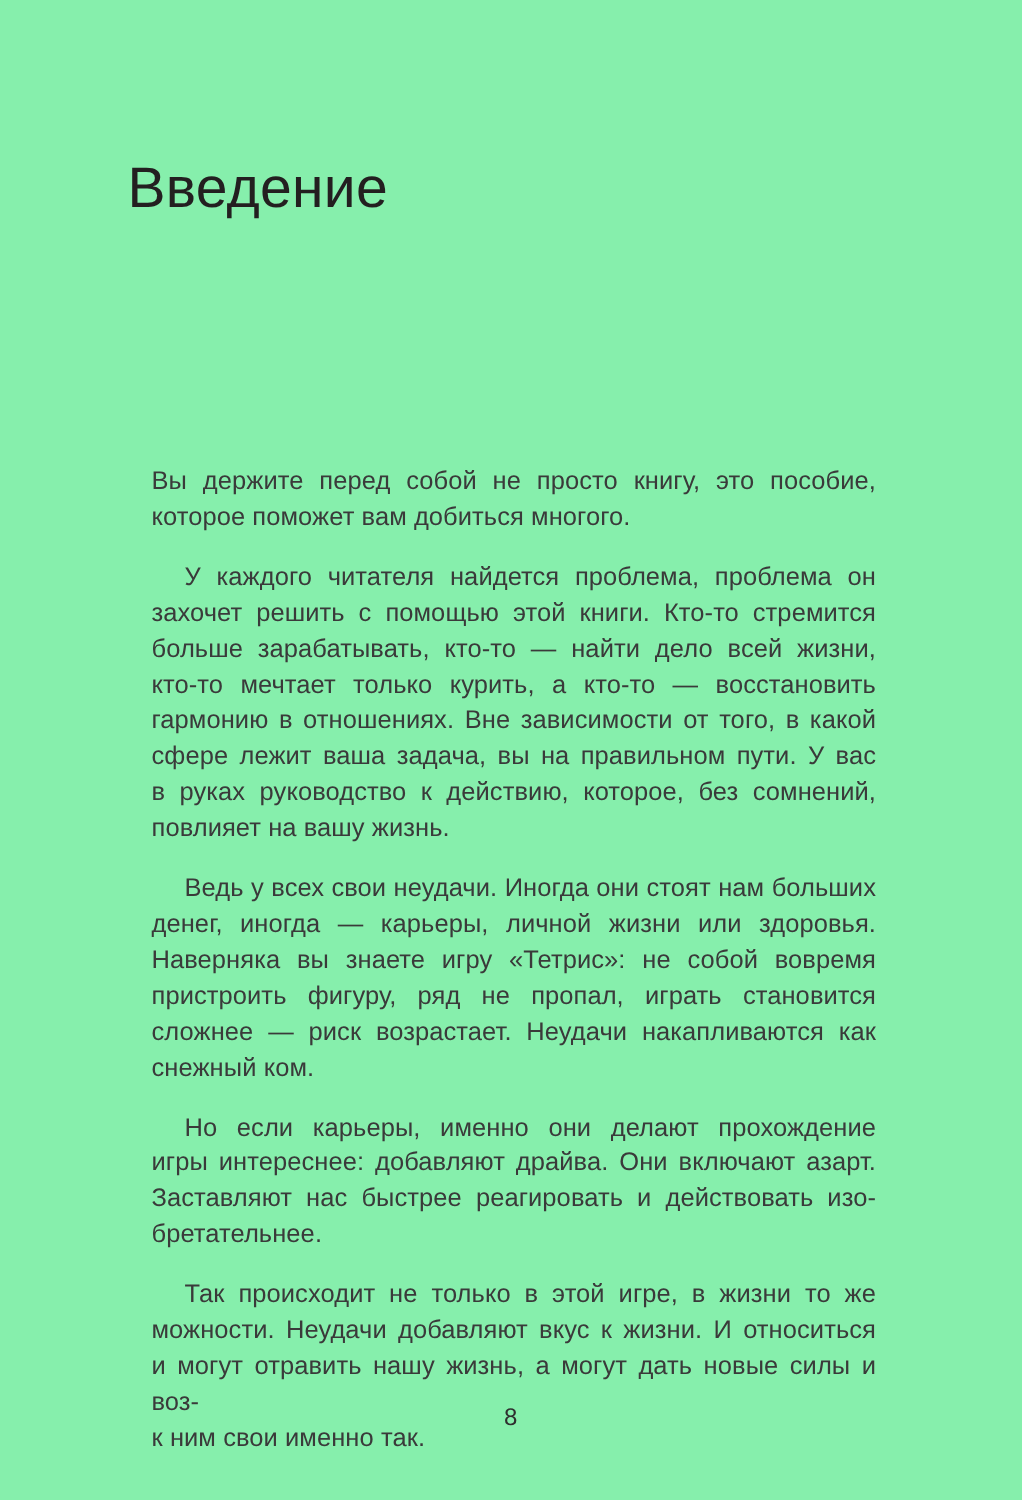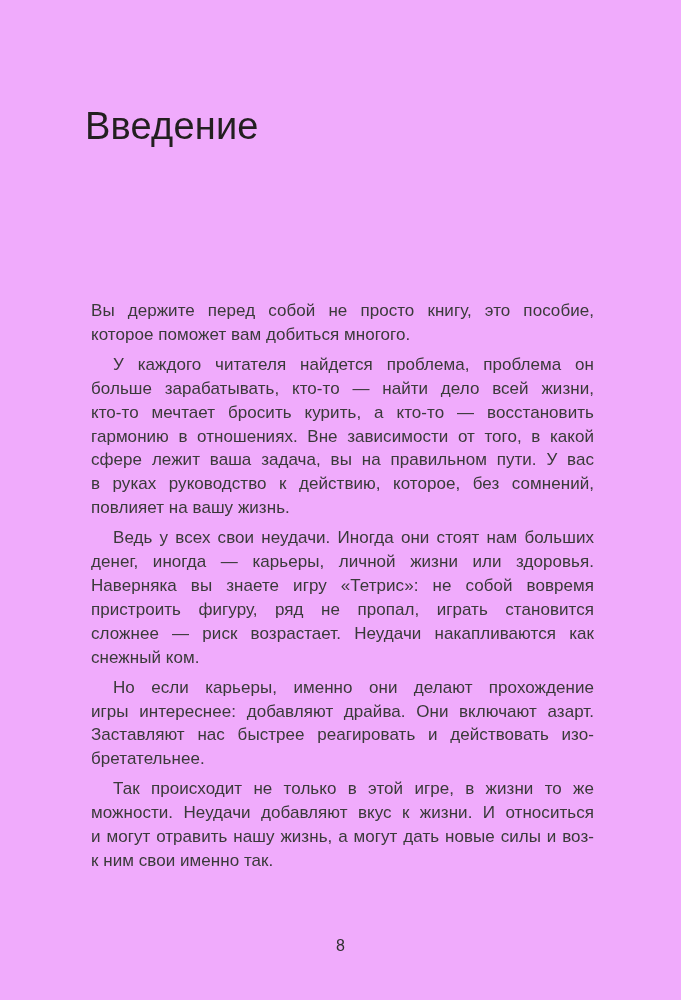--- a/index.html
+++ b/index.html
@@ -9,21 +9,21 @@
     background: #ffffff;
   }
   body {
     font-family: "Liberation Sans", "DejaVu Sans", sans-serif;
     -webkit-font-smoothing: antialiased;
   }
   .page {
     position: relative;
     width: 681px;
     height: 1000px;
-    background: #f0abfc;
+    background: #86efac;
     overflow: hidden;
     box-sizing: border-box;
   }
   .page-title {
     position: absolute;
     left: 85px;
     top: 103px;
     font-size: 38px;
     line-height: 46px;
     font-weight: 400;
@@ -32,21 +32,21 @@
     margin: 0;
     white-space: pre;
   }
   .body-copy {
     position: absolute;
     left: 85px;
     top: 293px;
     width: 515px;
   }
   .para {
-    margin: 6px;
+    margin: 16px;
   }
   
   .line {
     display: block;
     width: 100%;
     font-size: 17px;
     line-height: 23.9px;
     color: #3a3a3a;
     text-align: justify;
     text-align-last: justify;
@@ -79,22 +79,23 @@
 
   <h1 class="page-title">Введение</h1>
 
   <div class="body-copy">
       <p class="para">
         <span class="line">Вы держите перед собой не просто книгу, это пособие,</span>
         <span class="line flush">которое поможет вам добиться многого.</span>
       </p>
       <p class="para">
         <span class="line indent">У каждого читателя найдется проблема, проблема он</span>
+        <span class="line">захочет решить с помощью этой книги. Кто-то стремится</span>
         <span class="line">больше зарабатывать, кто-то — найти дело всей жизни,</span>
-        <span class="line">кто-то мечтает бросить курить, а кто-то — восстановить</span>
+        <span class="line">кто-то мечтает только курить, а кто-то — восстановить</span>
         <span class="line">гармонию в отношениях. Вне зависимости от того, в какой</span>
         <span class="line">сфере лежит ваша задача, вы на правильном пути. У вас</span>
         <span class="line">в руках руководство к действию, которое, без сомнений,</span>
         <span class="line flush">повлияет на вашу жизнь.</span>
       </p>
       <p class="para">
         <span class="line indent">Ведь у всех свои неудачи. Иногда они стоят нам больших</span>
         <span class="line">денег, иногда — карьеры, личной жизни или здоровья.</span>
         <span class="line">Наверняка вы знаете игру «Тетрис»: не собой вовремя</span>
         <span class="line">пристроить фигуру, ряд не пропал, играть становится</span>

